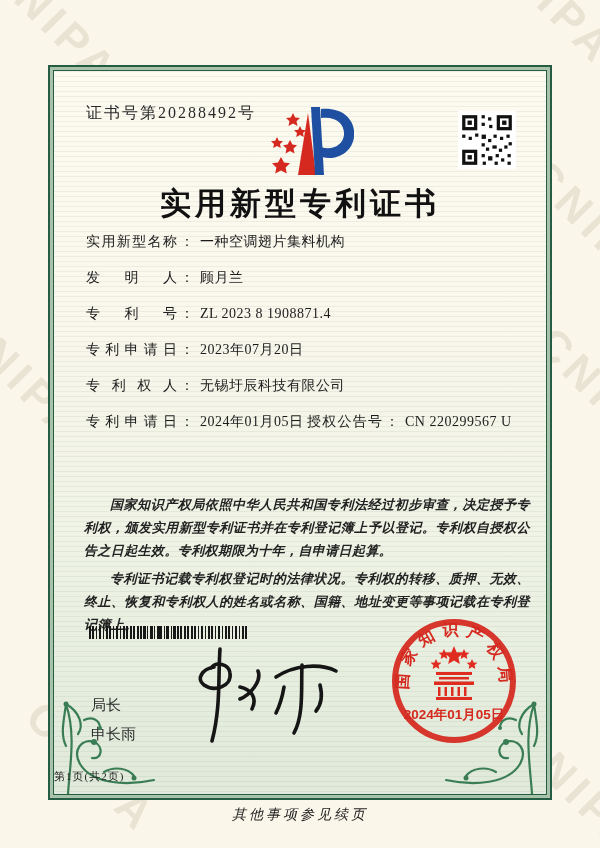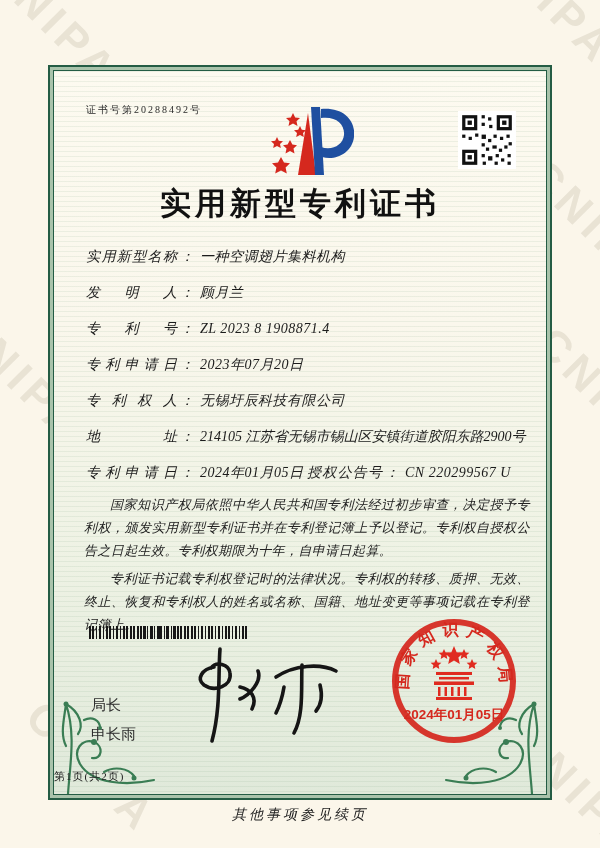--- a/index.html
+++ b/index.html
@@ -24,45 +24,45 @@
   }
   .frame-inner{
     position:relative;width:100%;height:100%;box-sizing:border-box;
     border:1px solid #245c44;
     background:
       repeating-linear-gradient(180deg, rgba(96,146,106,0.10) 0 1px, rgba(0,0,0,0) 1px 5px),
       linear-gradient(180deg,#fdfaf0 0%,#faf7ec 35%,#eef2e4 68%,#e0e9da 100%);
     overflow:hidden;
   }
   
-  .cert-no{position:absolute;left:32px;top:32px;font-size:10px;letter-spacing:2px;color:#2a2a2a;}
+  .cert-no{position:absolute;left:32px;top:32px;font-size:16px;letter-spacing:2px;color:#2a2a2a;}
   .logo{position:absolute;left:210px;top:28px;width:90px;height:86px;}
   .qr{position:absolute;left:404px;top:40px;width:54px;height:54px;background:#fff;padding:2px;}
   .title{
     position:absolute;left:0;top:112px;width:100%;text-align:center;
     font-size:31px;font-weight:bold;letter-spacing:4px;color:#111;
   }
   
-  .fields{position:absolute;left:32px;top:177px;width:440px;font-size:14px;font-style:italic;}
+  .fields{position:absolute;left:32px;top:162px;width:440px;font-size:14px;}
   .frow{margin-bottom:18px;white-space:nowrap;}
   .flabel{
     display:inline-block;width:92px;text-align:justify;text-align-last:justify;
     vertical-align:top;letter-spacing:1px;
   }
   .fcolon{display:inline-block;margin:0 6px 0 2px;}
   .fvalue{letter-spacing:0.5px;}
   .grant-no{display:inline-block;}
   .grant-no .flabel{width:76px;}
   
   .paras{
     position:absolute;left:30px;top:423px;width:446px;
     font-size:13px;line-height:1.75;font-style:italic;color:#222;
     letter-spacing:0.4px;
   }
-  .paras p{margin:0 0 6px 0;text-indent:2em;text-align:justify;}
+  .paras p{margin:0 0 6px 0;text-indent:2em;text-align:justify;font-weight:bold;}
   
   .barcode{
     position:absolute;left:35px;top:555px;width:158px;height:13px;
     background:
       repeating-linear-gradient(90deg,#171717 0 1.6px,rgba(0,0,0,0) 1.6px 3.4px),
       repeating-linear-gradient(90deg,#171717 0 1px,rgba(0,0,0,0) 1px 7px);
   }
   .official{position:absolute;left:37px;top:620px;font-family:"Liberation Sans","DejaVu Sans",sans-serif;
     font-size:15px;color:#2d2d2d;line-height:1.9;}
   .signature{position:absolute;left:120px;top:570px;width:180px;height:110px;}
@@ -170,23 +170,20 @@
         <div class="frow">
           <span class="flabel">专利号</span><span class="fcolon">：</span><span class="fvalue">ZL 2023 8 1908871.4</span>
         </div>
         <div class="frow">
           <span class="flabel">专利申请日</span><span class="fcolon">：</span><span class="fvalue">2023年07月20日</span>
         </div>
         <div class="frow">
           <span class="flabel">专利权人</span><span class="fcolon">：</span><span class="fvalue">无锡圩辰科技有限公司</span>
         </div>
         <div class="frow">
-          <span class="flabel">地址</span><span class="fcolon">：</span><span class="fvalue" style="letter-spacing:0;">214105 江苏省无锡市锡山区安镇街道胶阳东路2900号</span>
-        </div>
-        <div class="frow">
           <span class="flabel">专利申请日</span><span class="fcolon">：</span><span class="fvalue">2024年01月05日</span>
           <span class="grant-no">
             <span class="flabel">授权公告号</span><span class="fcolon">：</span><span class="fvalue">CN 220299567 U</span>
           </span>
         </div>
       </div>
 
       <div class="paras">
         <p>国家知识产权局依照中华人民共和国专利法经过初步审查，决定授予专利权，颁发实用新型专利证书并在专利登记簿上予以登记。专利权自授权公告之日起生效。专利权期限为十年，自申请日起算。</p>
         <p>专利证书记载专利权登记时的法律状况。专利权的转移、质押、无效、终止、恢复和专利权人的姓名或名称、国籍、地址变更等事项记载在专利登记簿上。</p>

